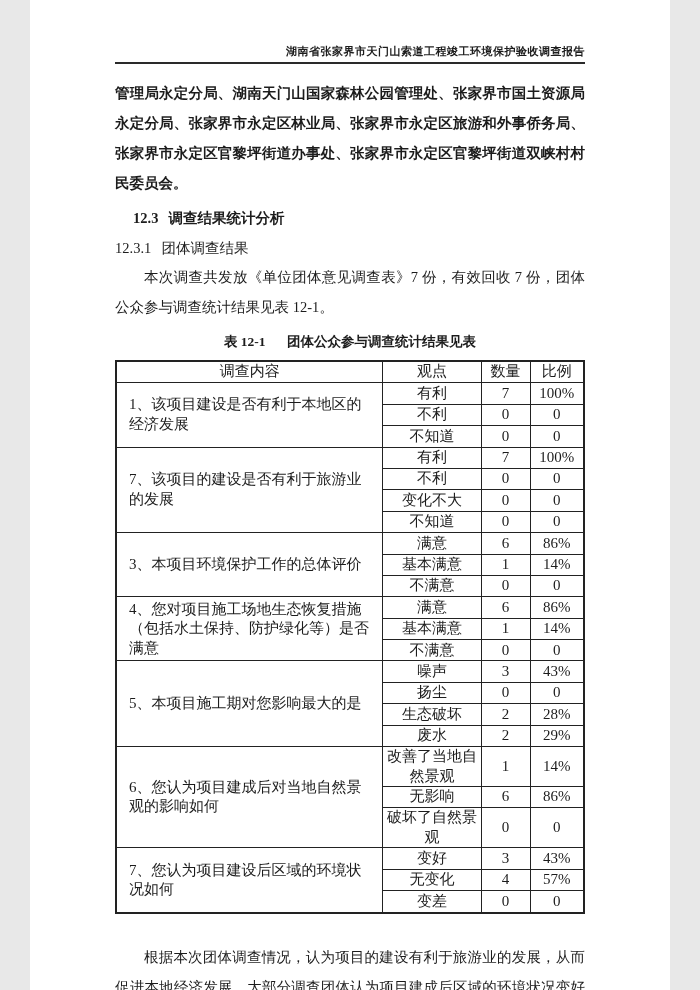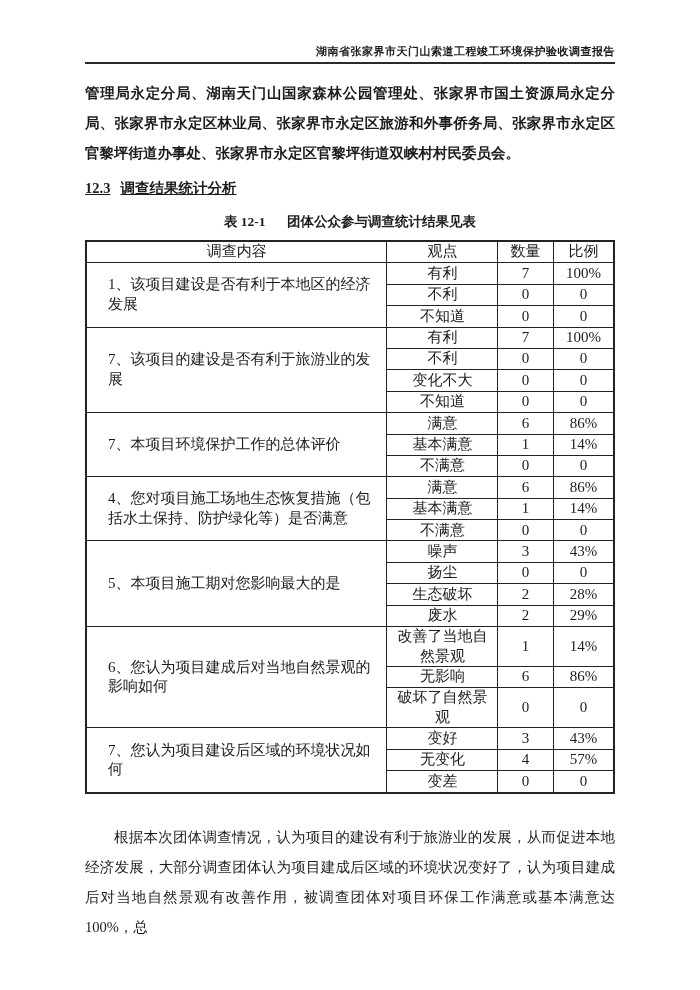--- a/index.html
+++ b/index.html
@@ -1,18 +1,18 @@
 <!DOCTYPE html>
 <html><head>
 <meta charset="utf-8">
 <style>
   html,body{margin:0;padding:0;background:#e8e8e8;}
   .page{
     position:relative;
-    width:700px;height:990px;
+    width:640px;height:990px;
     margin:0 auto;
     background:#ffffff;
     box-sizing:border-box;
     padding:44px 85px 0 85px;
     color:#1c1c1c;
     font-family:"Liberation Serif","DejaVu Serif",serif;
   }
   
   .running-header{}
   .header-text{
@@ -32,23 +32,22 @@
     line-height:30px;
     text-align:justify;
     margin:0;
   }
   .par-cont{margin-top:14px;font-weight:bold;}
   .par-indent{text-indent:2em;}
   
   .h-sec{
     font-size:14.5px;
     line-height:28px;
-    margin:6px 0 0 0;
+    margin:6px 0 0 18px;
     font-weight:bold;
-    text-decoration:underline;
   }
   .h-sub{
     font-size:14.5px;
     line-height:28px;
     margin:2px 0 0 0;
     font-weight:normal;
   }
   .h-num{margin-right:0.7em;}
   
   .tbl-caption{
@@ -72,40 +71,42 @@
     height:20.4px;
     padding:0 3px;
     text-align:center;
     vertical-align:middle;
     font-weight:normal;
     line-height:1.3;
     overflow:hidden;
   }
   table.survey td.q-cell{
     text-align:left;
-    padding-left:21px;
+    padding-left:12px;
     padding-right:6px;
   }
   .closing{margin-top:28px;}
 </style>
 </head>
 <body>
 
 <div class="page">
 
   <div class="running-header">
     <div class="header-text">湖南省张家界市天门山索道工程竣工环境保护验收调查报告</div>
     <div class="header-rule"></div>
   </div>
 
   <p class="body-par par-cont">管理局永定分局、湖南天门山国家森林公园管理处、张家界市国土资源局永定分局、张家界市永定区林业局、张家界市永定区旅游和外事侨务局、张家界市永定区官黎坪街道办事处、张家界市永定区官黎坪街道双峡村村民委员会。</p>
 
   <h2 class="h-sec"><span class="h-num">12.3</span><span>调查结果统计分析</span></h2>
 
-
+  <h3 class="h-sub"><span class="h-num">12.3.1</span><span>团体调查结果</span></h3>
+
+  <p class="body-par par-indent">本次调查共发放《单位团体意见调查表》7 份，有效回收 7 份，团体公众参与调查统计结果见表 12-1。</p>
 
   <div class="tbl-caption"><span class="cap-label">表 12-1</span><span>团体公众参与调查统计结果见表</span></div>
 
   <table class="survey">
     <colgroup>
       <col style="width:57%">
       <col style="width:21%">
       <col style="width:10.5%">
       <col style="width:11.5%">
     </colgroup>
@@ -149,21 +150,21 @@
           <td>变化不大</td>
           <td>0</td>
           <td>0</td>
         </tr>
         <tr>
           <td>不知道</td>
           <td>0</td>
           <td>0</td>
         </tr>
         <tr>
-          <td rowspan="3" class="q-cell">7、本项目环境保护工作的总体评价</td>
+          <td rowspan="3" class="q-cell">3、本项目环境保护工作的总体评价</td>
           <td>满意</td>
           <td>6</td>
           <td>86%</td>
         </tr>
         <tr>
           <td>基本满意</td>
           <td>1</td>
           <td>14%</td>
         </tr>
         <tr>

